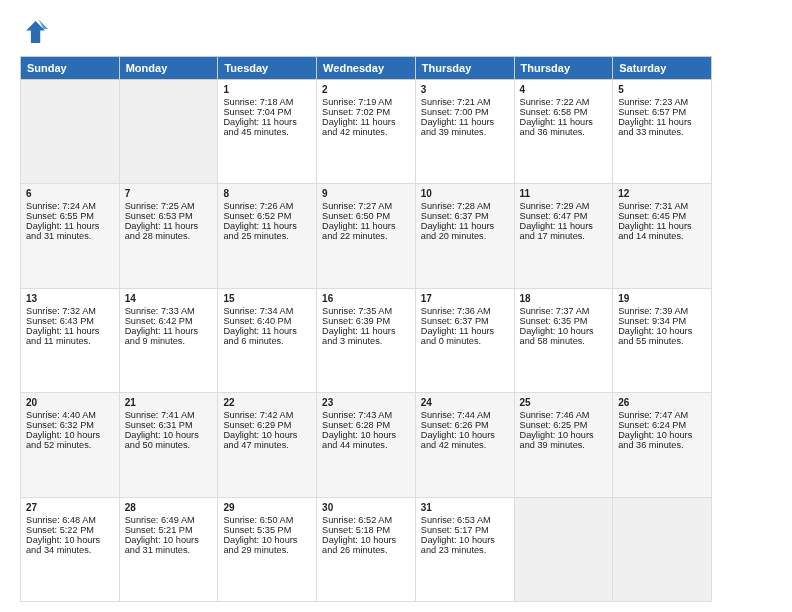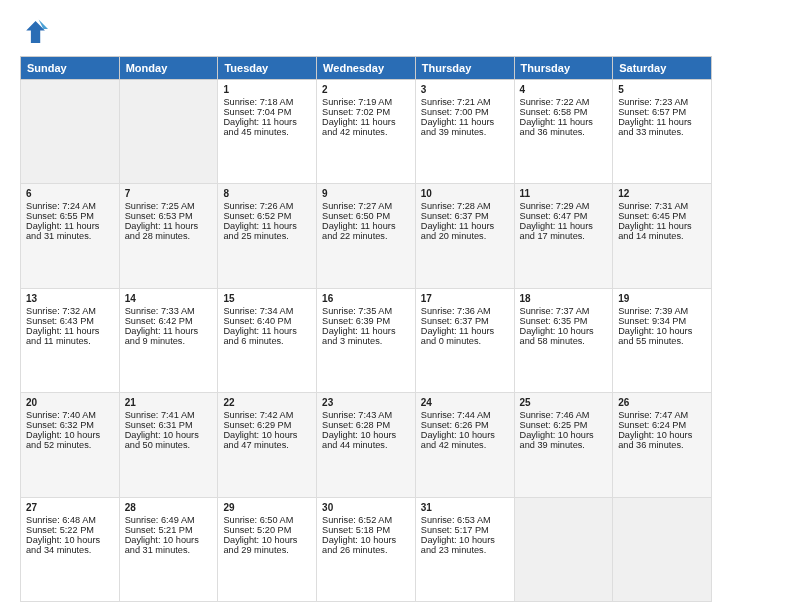--- a/index.html
+++ b/index.html
@@ -246,21 +246,21 @@
           <td>
             <span class="day-num">19</span>
             <div>Sunrise: 7:39 AM</div>
             <div>Sunset: 9:34 PM</div>
             <div>Daylight: 10 hours and 55 minutes.</div>
           </td>
         </tr>
         <tr>
           <td>
             <span class="day-num">20</span>
-            <div>Sunrise: 7:40 AM</div>
+            <div>Sunrise: 4:40 AM</div>
             <div>Sunset: 6:32 PM</div>
             <div>Daylight: 10 hours and 52 minutes.</div>
           </td>
           <td>
             <span class="day-num">21</span>
             <div>Sunrise: 7:41 AM</div>
             <div>Sunset: 6:31 PM</div>
             <div>Daylight: 10 hours and 50 minutes.</div>
           </td>
           <td>
@@ -303,21 +303,21 @@
           </td>
           <td>
             <span class="day-num">28</span>
             <div>Sunrise: 6:49 AM</div>
             <div>Sunset: 5:21 PM</div>
             <div>Daylight: 10 hours and 31 minutes.</div>
           </td>
           <td>
             <span class="day-num">29</span>
             <div>Sunrise: 6:50 AM</div>
-            <div>Sunset: 5:20 PM</div>
+            <div>Sunset: 5:35 PM</div>
             <div>Daylight: 10 hours and 29 minutes.</div>
           </td>
           <td>
             <span class="day-num">30</span>
             <div>Sunrise: 6:52 AM</div>
             <div>Sunset: 5:18 PM</div>
             <div>Daylight: 10 hours and 26 minutes.</div>
           </td>
           <td>
             <span class="day-num">31</span>

